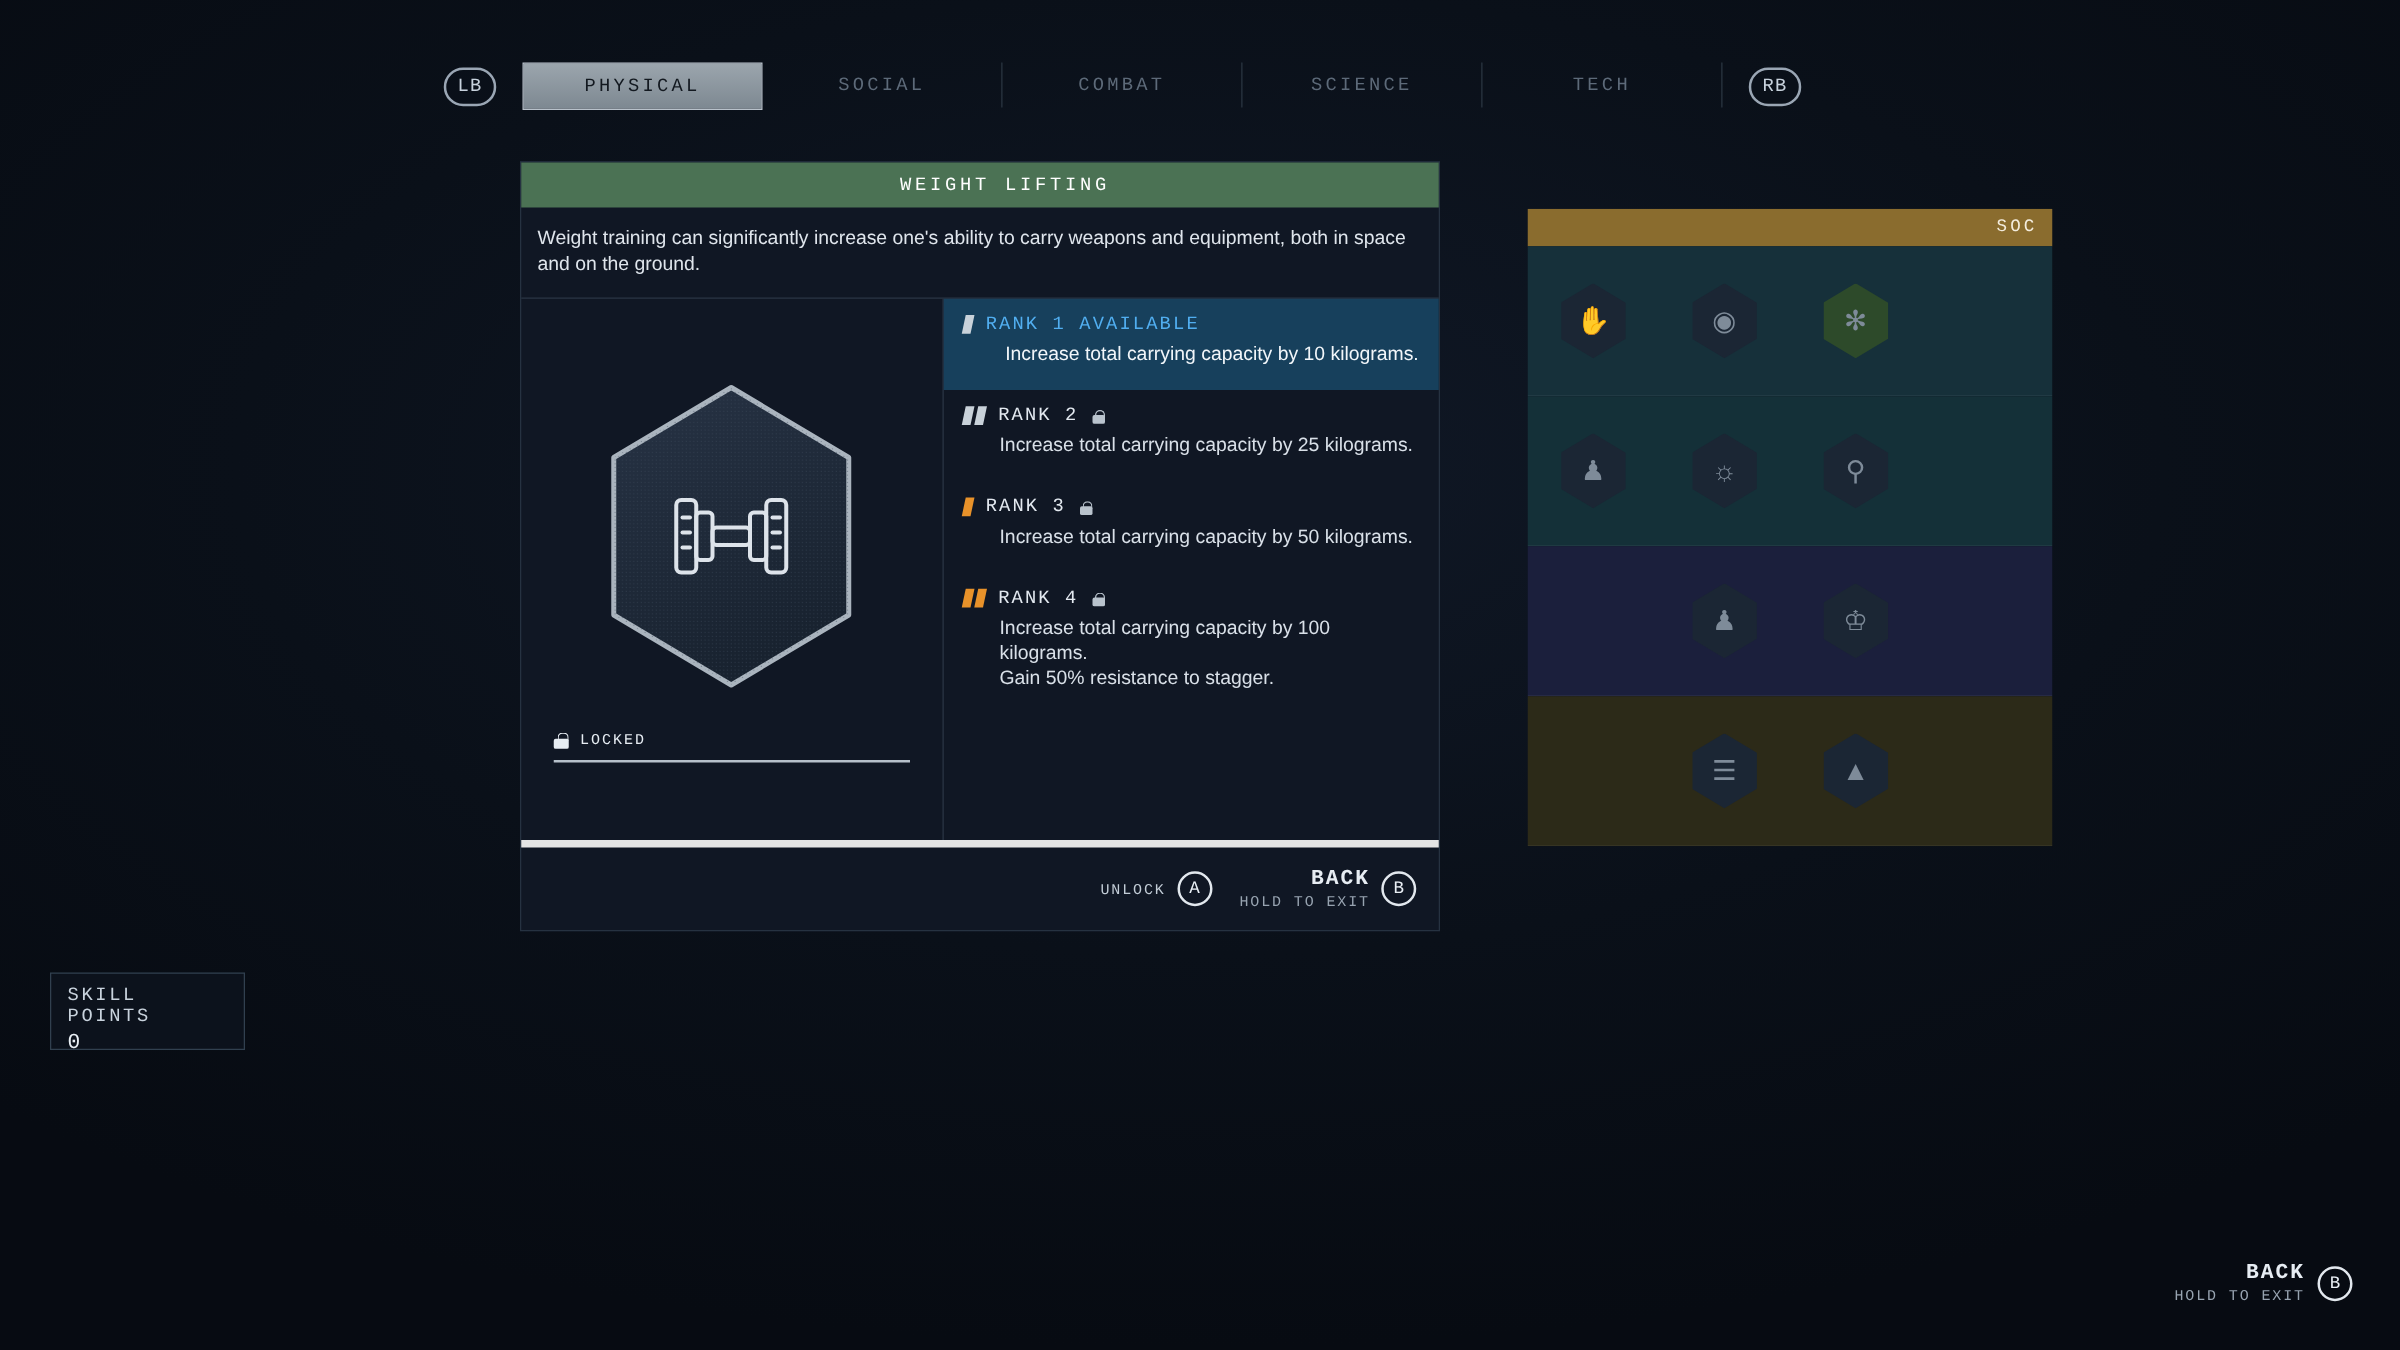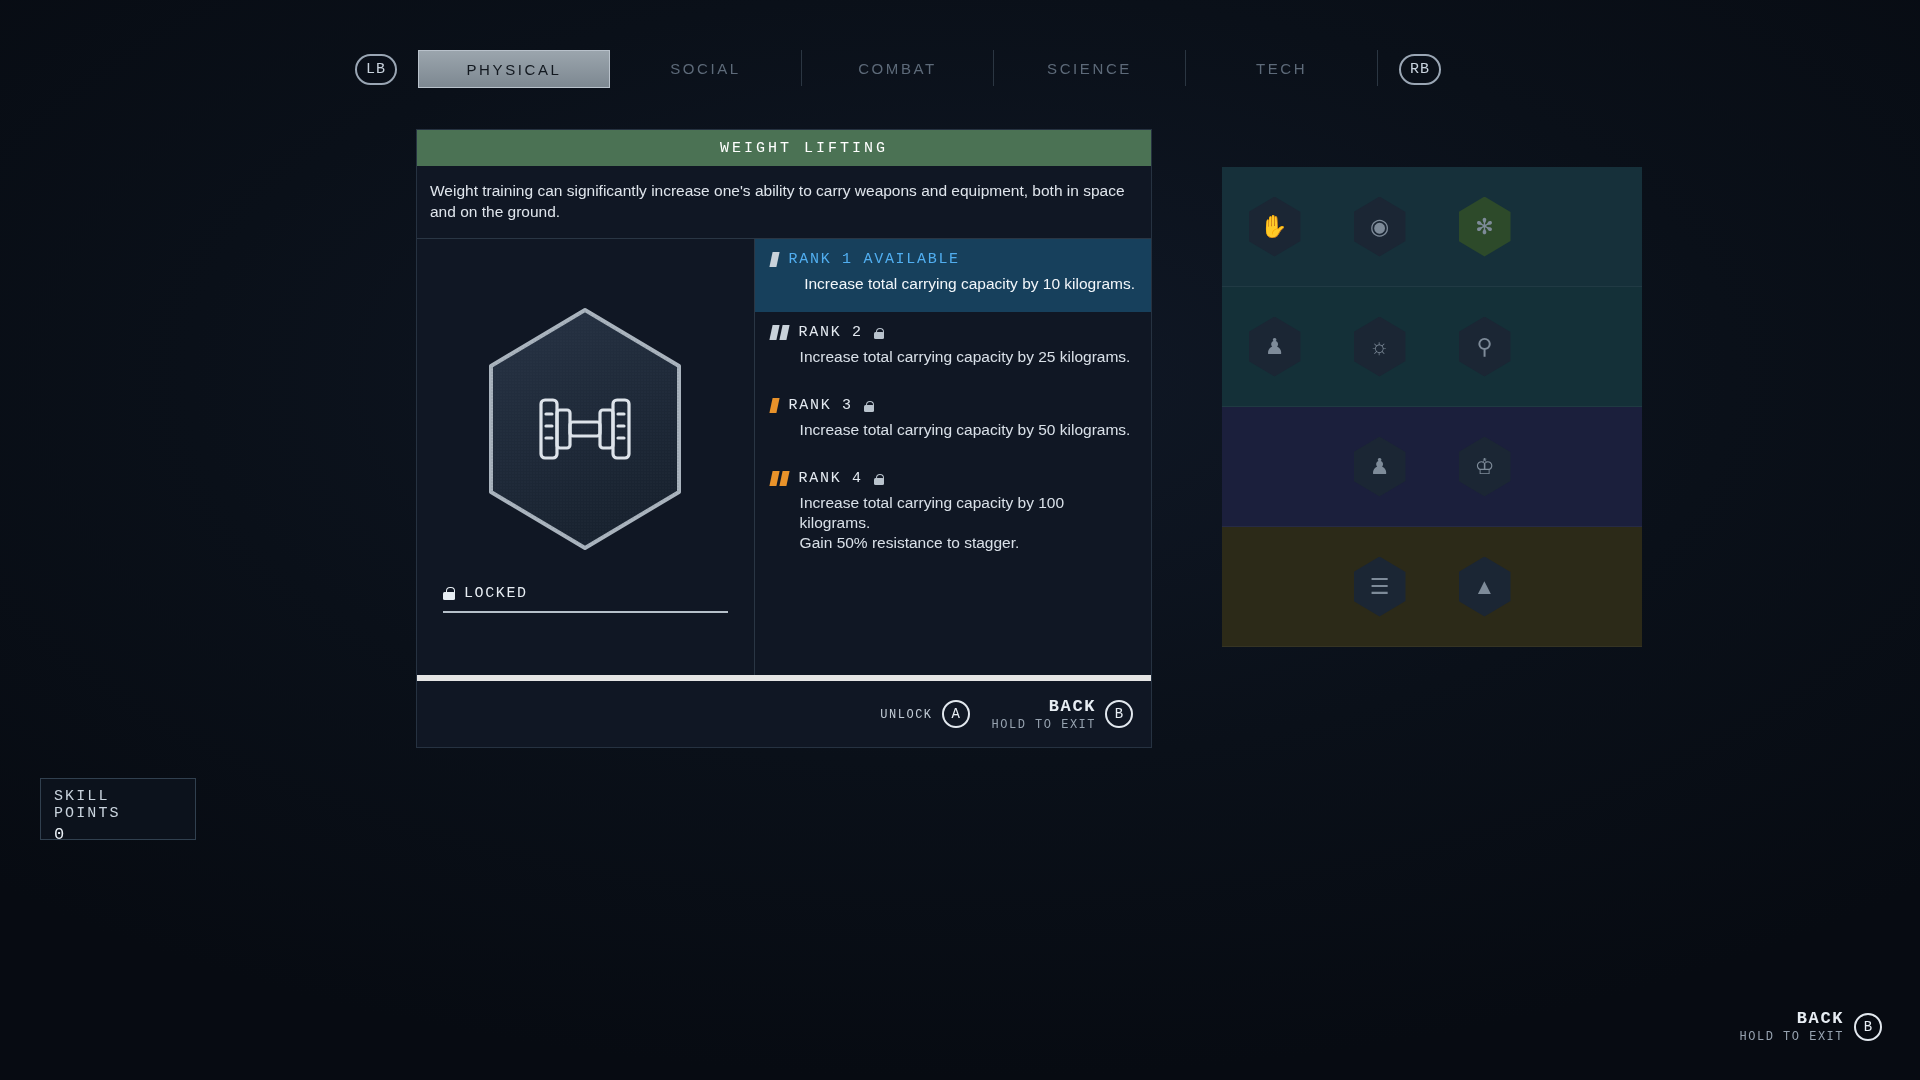--- a/index.html
+++ b/index.html
@@ -27,21 +27,21 @@
     display: flex; align-items: center; justify-content: center;
     font-family: "Liberation Mono", monospace;
     background: rgba(10,16,26,.5);
   }
   .bumper.lb { margin-right: 21px; }
   .bumper.rb { margin-left: 21px; }
   .tabs { display: flex; }
   .tab {
     width: 192px; height: 36px;
     display: flex; align-items: center; justify-content: center;
-    font-family: Liberation Sans, sans-serif;
+    font-family: Liberation Mono, monospace;
     font-size: 15px; letter-spacing: 2.6px;
     color: #5d6a79;
     border-right: 1px solid #2b3642;
     background: transparent;
     position: relative;
   }
   .tab:first-child { border-left: 1px solid #2b3642; }
   .tab.active {
     background: linear-gradient(180deg,#9ba5ad 0%, #7d8891 100%);
     color: #12181f;
@@ -77,21 +77,21 @@
     padding: 24px 26px 0 26px;
     display: flex; flex-direction: column;
   }
   .hexwrap {
     height: 312px; display: flex; align-items: center; justify-content: center;
     margin-top: 10px;
   }
   .locked-row {
     margin-top: auto; display: flex; align-items: center; gap: 9px;
     font-family: "Liberation Mono", monospace;
-    font-size: 15px; letter-spacing: 1.6px; color: #e7edf3;
+    font-size: 12px; letter-spacing: 1.6px; color: #e7edf3;
     padding-bottom: 9px;
   }
   .locked-bar {
     height: 2px; background: #b6c0ca; margin-bottom: 62px;
   }
   .lock-glyph { display: inline-block; width: 12px; height: 13px; position: relative; }
   .lock-glyph::before {
     content: ""; position: absolute; left: 2.5px; top: 0; width: 7px; height: 6px;
     border: 1.8px solid #e7edf3; border-bottom: none; border-radius: 4px 4px 0 0;
   }
@@ -327,20 +327,21 @@
         <div class="hint-labels">
           <div class="hint-main">BACK</div>
           <div class="hint-sub">HOLD TO EXIT</div>
         </div>
         <div class="btn-round">B</div>
       </div>
     </div>
   </div>
 
   <div class="grid-panel">
+    <div class="grid-head">SOC</div>
 
     <div class="grid-row" style="background:#16303a">
       <div class="cell">
           <div class="hexsmall">✋</div>
         </div>
       <div class="cell">
           <div class="hexsmall">◉</div>
         </div>
       <div class="cell">
           <div class="hexsmall" style="background:#2d4a2a">✻</div>

